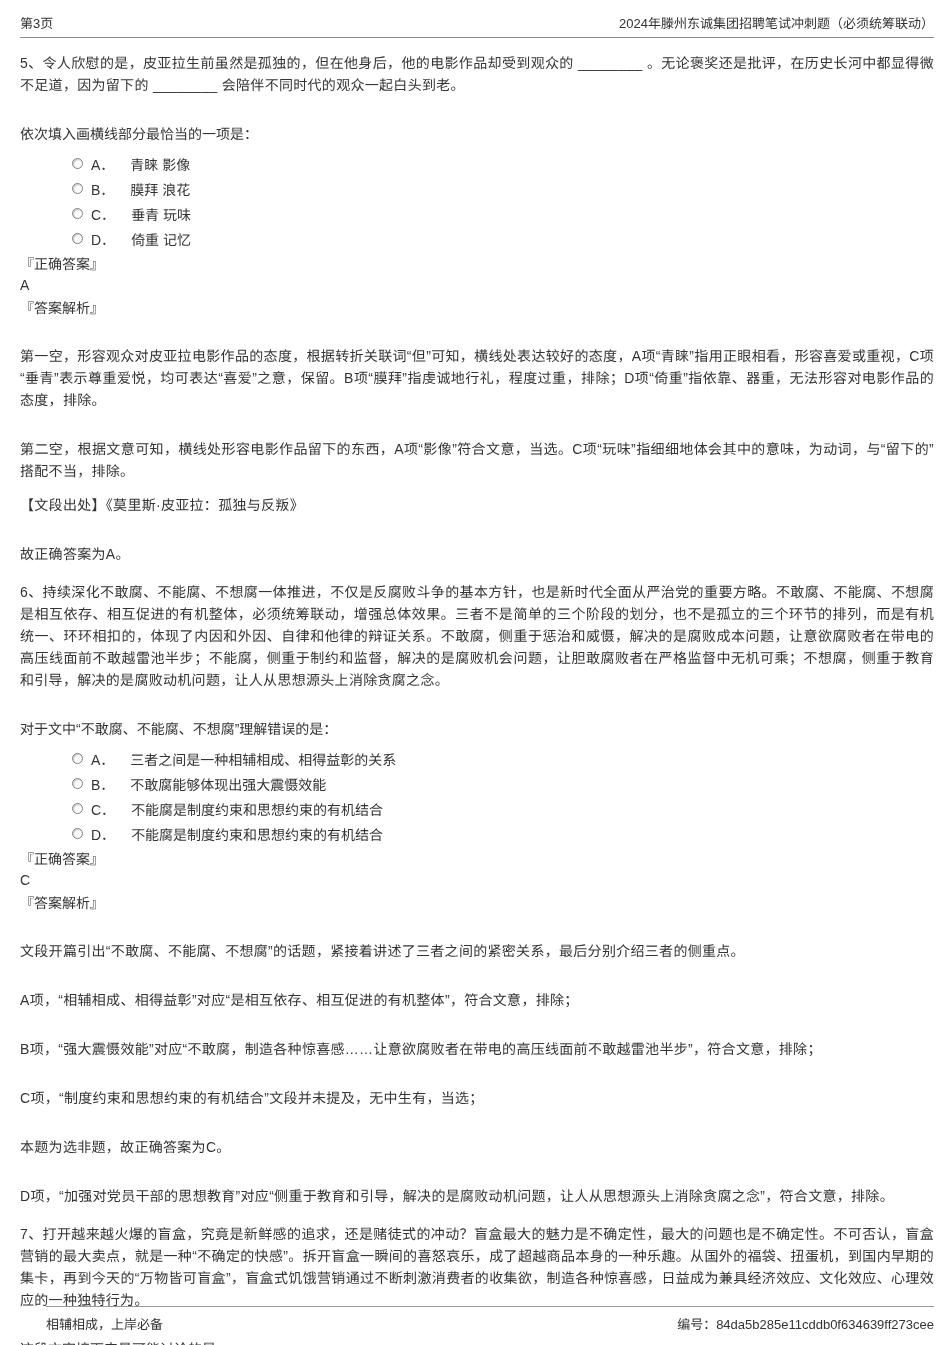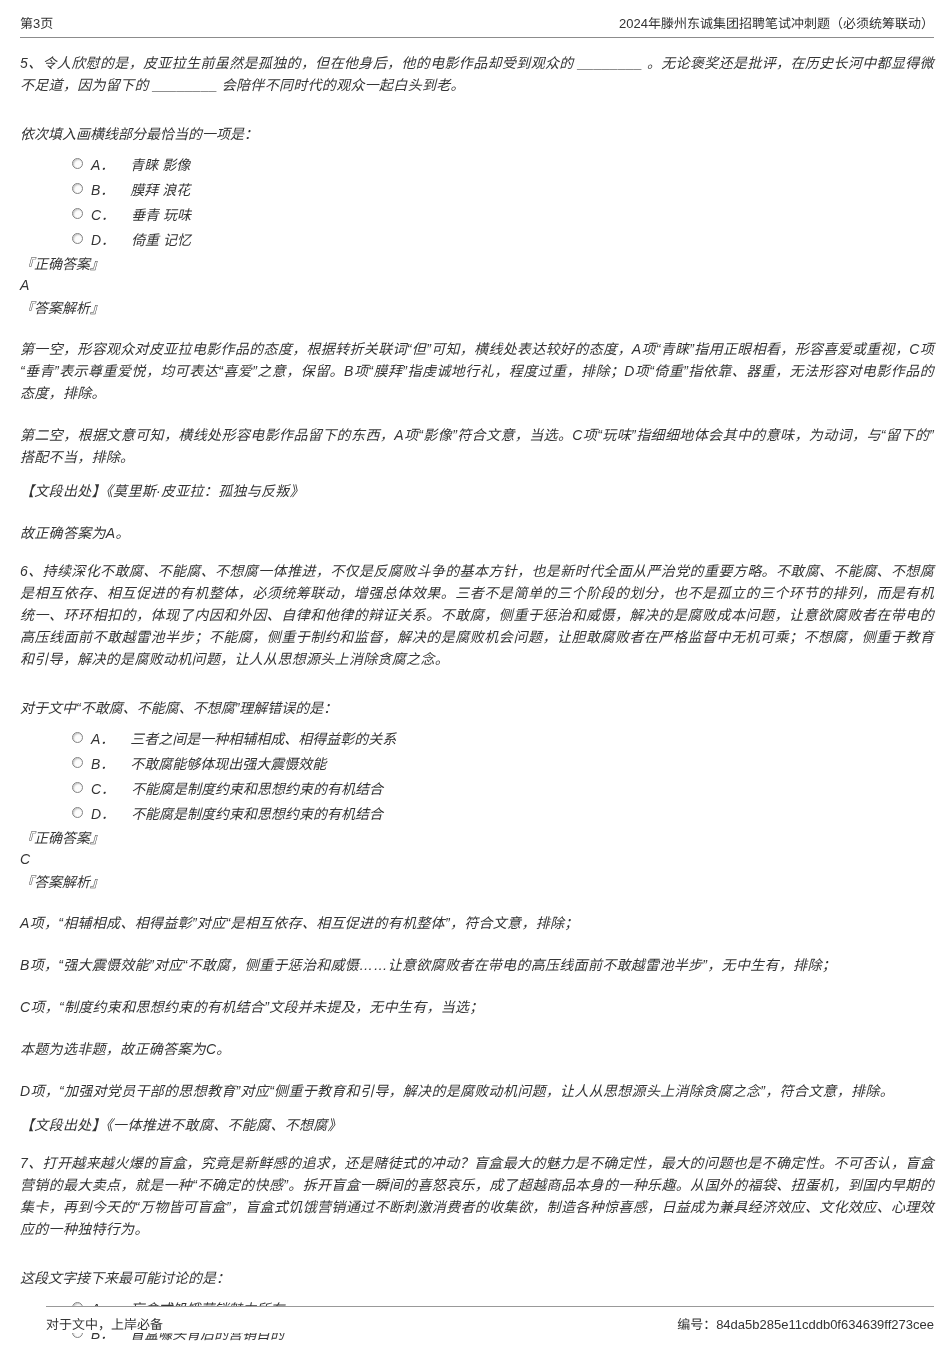--- a/index.html
+++ b/index.html
@@ -19,21 +19,21 @@
     display:flex;
     justify-content:space-between;
     align-items:flex-end;
     padding:13px 0 5px 0;
     border-bottom:1px solid #8c8c8c;
     font-size:13px;
     color:#333;
   }
 
   
-  .question { margin-top:16px;font-style:italic; }
+  .question { margin-top:16px; }
   .question:first-child { margin-top:14px; }
   .stem {
     font-size:14px;
     line-height:22px;
     text-align:justify;
     letter-spacing:0.3px;
   }
   .prompt {
     font-size:14px;
     line-height:22px;
@@ -64,21 +64,21 @@
     margin-top:3px;
   }
   .ansletter {
     font-size:14px;
     line-height:20px;
     margin-top:1px;
   }
   .para {
     font-size:14px;
     line-height:22px;
-    margin-top:20px;
+    margin-top:27px;
     text-align:justify;
     letter-spacing:0.3px;
   }
   .source { margin-top:12px; text-align:left; }
 
   
   .footer {
     position:absolute;
     left:46px; right:16px; bottom:12px;
     background:#ffffff;
@@ -158,26 +158,26 @@
         </div>
         <div class="option">
           <span class="radio"></span>
           <span class="okey">D．</span>
           <span class="otext">不能腐是制度约束和思想约束的有机结合</span>
         </div>
       </div>
       <p class="ansline">『正确答案』</p>
       <p class="ansletter">C</p>
       <p class="ansline">『答案解析』</p>
+      <p class="para">文段开篇引出“不敢腐、不能腐、不想腐”的话题，紧接着讲述了三者之间的紧密关系，最后分别介绍三者的侧重点。</p>
       <p class="para">A项，“相辅相成、相得益彰”对应“是相互依存、相互促进的有机整体”，符合文意，排除；</p>
-      <p class="para">B项，“强大震慑效能”对应“不敢腐，侧重于惩治和威慑……让意欲腐败者在带电的高压线面前不敢越雷池半步”，无中生有，排除；</p>
+      <p class="para">B项，“强大震慑效能”对应“不敢腐，制造各种惊喜感……让意欲腐败者在带电的高压线面前不敢越雷池半步”，符合文意，排除；</p>
       <p class="para">C项，“制度约束和思想约束的有机结合”文段并未提及，无中生有，当选；</p>
       <p class="para">本题为选非题，故正确答案为C。</p>
       <p class="para">D项，“加强对党员干部的思想教育”对应“侧重于教育和引导，解决的是腐败动机问题，让人从思想源头上消除贪腐之念”，符合文意，排除。</p>
-      <p class="para source">【文段出处】《一体推进不敢腐、不能腐、不想腐》</p>
     </section>
 
     <section class="question">
       <p class="stem">7、打开越来越火爆的盲盒，究竟是新鲜感的追求，还是赌徒式的冲动？盲盒最大的魅力是不确定性，最大的问题也是不确定性。不可否认，盲盒营销的最大卖点，就是一种“不确定的快感”。拆开盲盒一瞬间的喜怒哀乐，成了超越商品本身的一种乐趣。从国外的福袋、扭蛋机，到国内早期的集卡，再到今天的“万物皆可盲盒”，盲盒式饥饿营销通过不断刺激消费者的收集欲，制造各种惊喜感，日益成为兼具经济效应、文化效应、心理效应的一种独特行为。</p>
       <p class="prompt">这段文字接下来最可能讨论的是：</p>
       <div class="options">
         <div class="option">
           <span class="radio"></span>
           <span class="okey">A．</span>
           <span class="otext">盲盒式饥饿营销魅力所在</span>
@@ -186,17 +186,17 @@
           <span class="radio"></span>
           <span class="okey">B．</span>
           <span class="otext">盲盒噱头背后的营销目的</span>
         </div>
       </div>
     </section>
 
   </main>
 
   <div class="footer">
-    <span>对于文中，上岸必备</span>
+    <span>相辅相成，上岸必备</span>
     <span>编号：84da5b285e11cddb0f634639ff273cee</span>
   </div>
 
 </div>
 
 </body></html>

